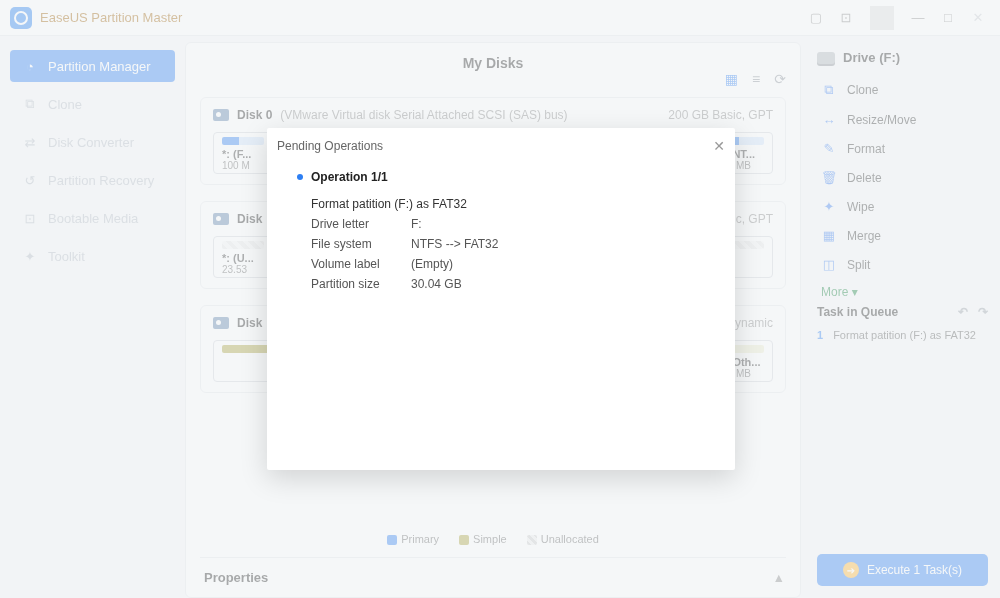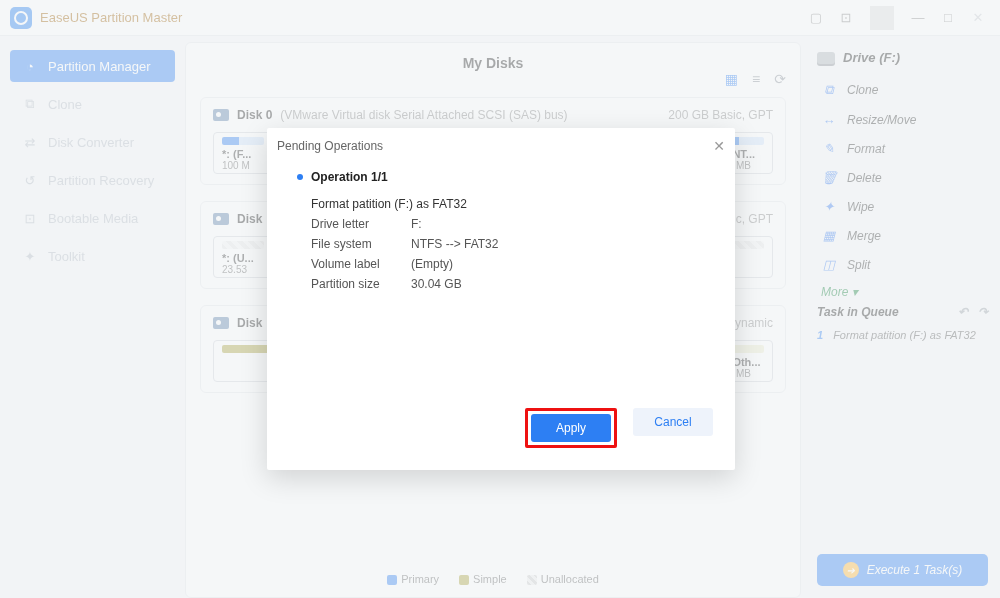--- a/index.html
+++ b/index.html
@@ -42,21 +42,21 @@
 .part.selected { outline: 2px solid #8ab6f5; }
 
 .legend { display: flex; gap: 20px; justify-content: center; font-size: 11px; color: #666; padding: 8px 0 12px; margin-top: auto; }
 .legend .sw { width: 10px; height: 10px; display: inline-block; margin-right: 4px; border-radius: 2px; vertical-align: middle; }
 .sw.pri { background: #2d7ff3; }
 .sw.sim { background: #a8a23a; }
 .sw.una { background: repeating-linear-gradient(45deg,#ccc 0 3px,#eee 3px 6px); }
 .props { border-top: 1px solid #e6e8ec; padding: 12px 4px; font-size: 13px; font-weight: 700; color: #222; display: flex; }
 .props .chev { margin-left: auto; color: #888; }
 
-.right { width: 195px; padding: 14px 12px 12px; display: flex; flex-direction: column; font-style: italic; }
+.right { width: 195px; padding: 14px 12px 12px; display: flex; flex-direction: column; }
 .r-head { display: flex; align-items: center; gap: 8px; font-size: 13px; color: #222; font-weight: 700; margin-bottom: 10px; }
 .r-head .disk-ic { width: 18px; height: 12px; background: #b0b4ba; border-radius: 3px; box-shadow: 0 2px 0 #8a8e95; }
 .action-item { display: flex; align-items: center; gap: 10px; font-size: 12px; color: #333; padding: 7px 4px; cursor: default; }
 .action-item .ai-icon { color: #3a7df0; width: 16px; text-align: center; font-size: 13px; }
 .more-btn { color: #15803d; font-size: 12px; padding: 6px 4px; cursor: default; }
 
 .queue-head { display: flex; align-items: center; font-size: 12px; font-weight: 700; color: #222; }
 .queue-head .qtools { margin-left: auto; display: flex; gap: 10px; color: #9aa0a8; }
 .queue-item { display: flex; gap: 10px; font-size: 11px; color: #555; margin-top: 10px; }
 .queue-item .num { color: #2d7ff3; font-weight: 600; }
@@ -178,20 +178,24 @@
           </div>
         <div class="part" style="flex:0 0 60px"><div class="pbar olive"></div><span class="pname">: (Oth...</span><span>27 MB</span></div>
       </div>
     </div>
 
     <div class="legend">
       <span><span class="sw pri"></span><span>Primary</span></span>
       <span><span class="sw sim"></span><span>Simple</span></span>
       <span><span class="sw una"></span><span>Unallocated</span></span>
     </div>
+    <div class="props">
+      <span>Properties</span>
+      <span class="chev">▴</span>
+    </div>
   </div>
 
   <div class="right">
     <div class="r-head">
       <span class="disk-ic"></span>
       <span>Drive (F:)</span>
     </div>
     <div class="action-item">
         <span class="ai-icon">⧉</span>
         <span>Clone</span>
@@ -263,19 +267,13 @@
       </div>
     <div class="op-line">
         <span class="k">Volume label</span>
         <span>(Empty)</span>
       </div>
     <div class="op-line">
         <span class="k">Partition size</span>
         <span>30.04 GB</span>
       </div>
   </div>
-  <div class="modal-foot">
-    <span class="apply-wrap">
-      <span class="btn primary">Apply</span>
-    </span>
-    <span class="btn secondary">Cancel</span>
-  </div>
 </div>
 
 </body></html>

